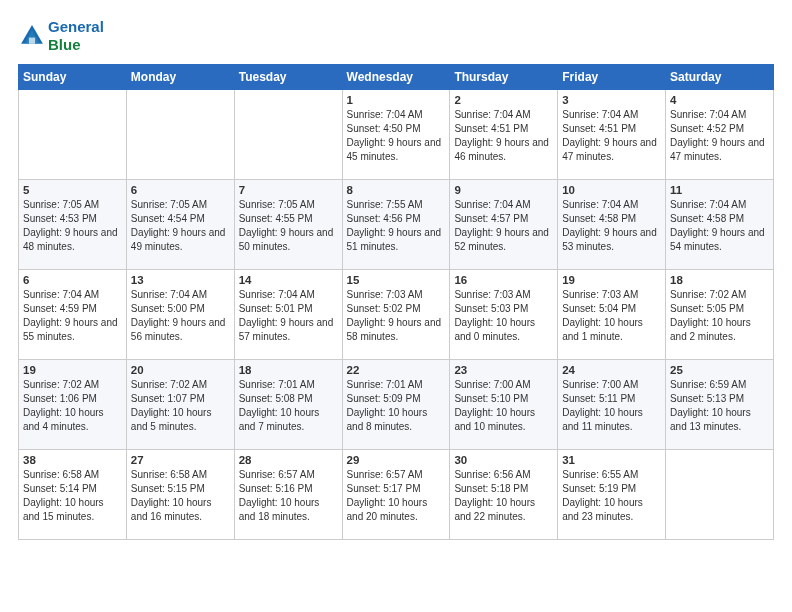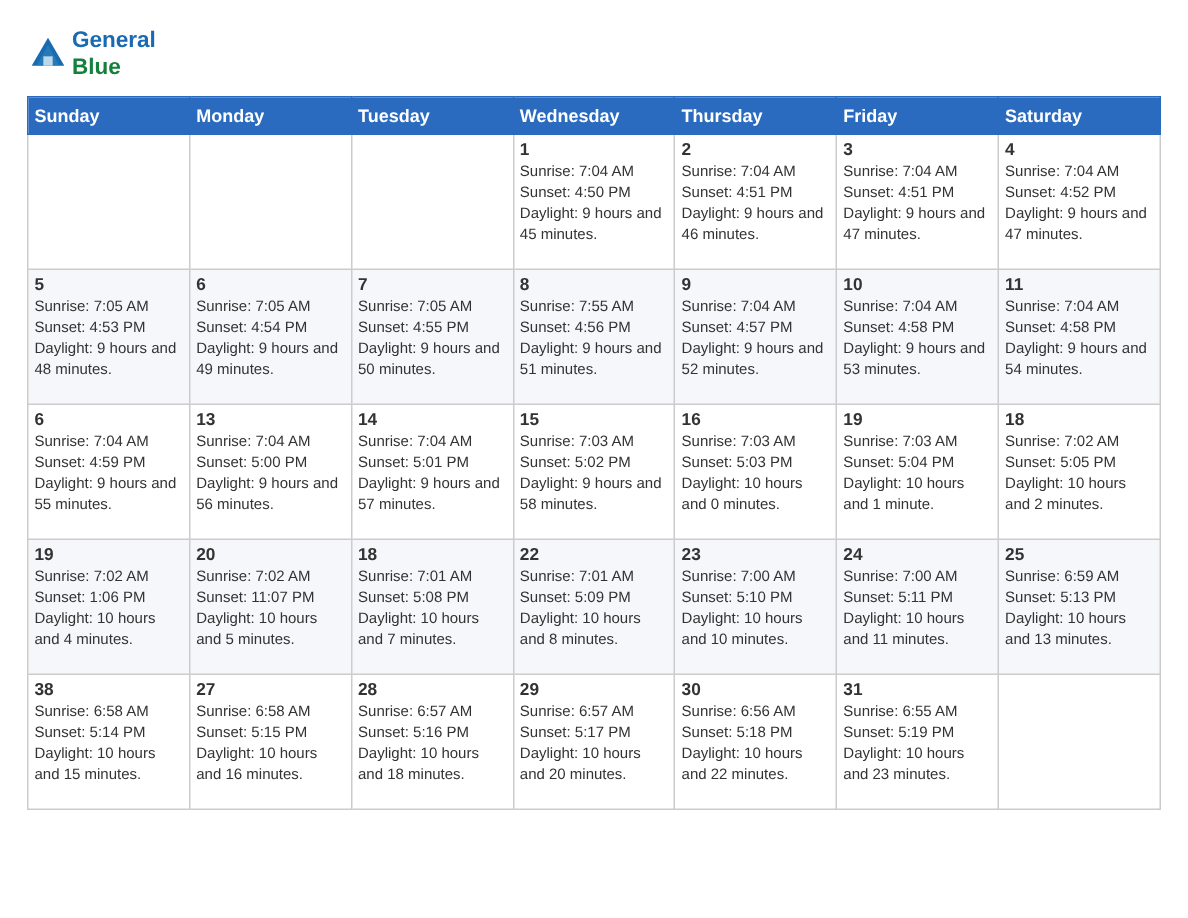--- a/index.html
+++ b/index.html
@@ -268,21 +268,21 @@
           <td>
             <span class="day-num">19</span>
             <div class="cell-info">Sunrise: 7:02 AM
 Sunset: 1:06 PM
 Daylight: 10 hours
 and 4 minutes.</div>
           </td>
           <td>
             <span class="day-num">20</span>
             <div class="cell-info">Sunrise: 7:02 AM
-Sunset: 11:07 PM
+Sunset: 1:07 PM
 Daylight: 10 hours
 and 5 minutes.</div>
           </td>
           <td>
             <span class="day-num">18</span>
             <div class="cell-info">Sunrise: 7:01 AM
 Sunset: 5:08 PM
 Daylight: 10 hours
 and 7 minutes.</div>
           </td>

